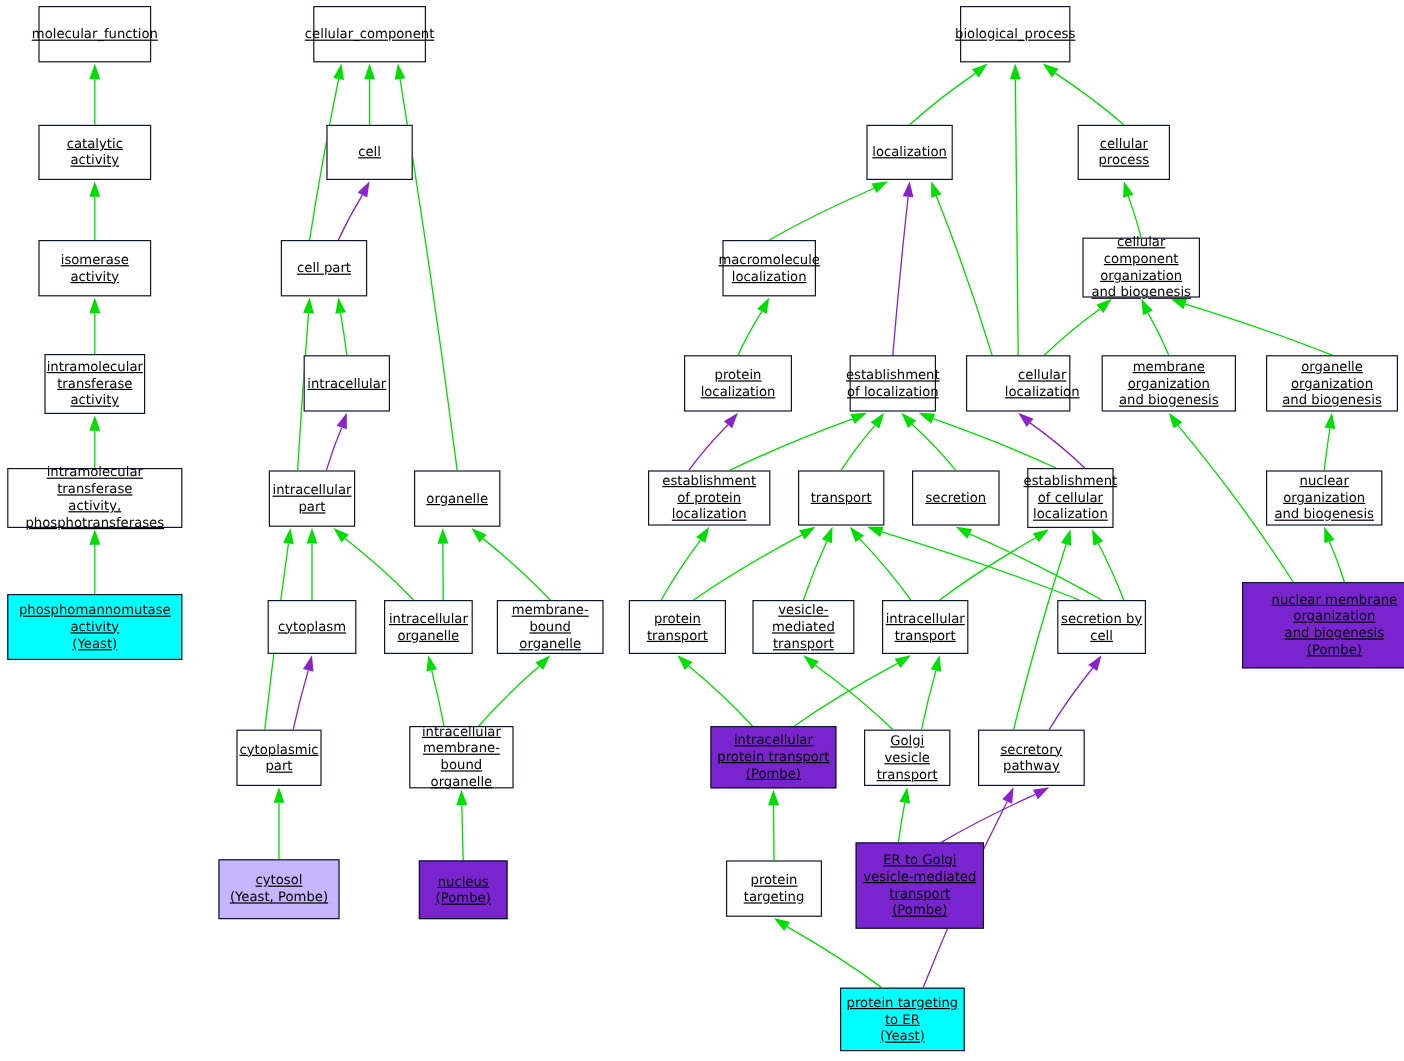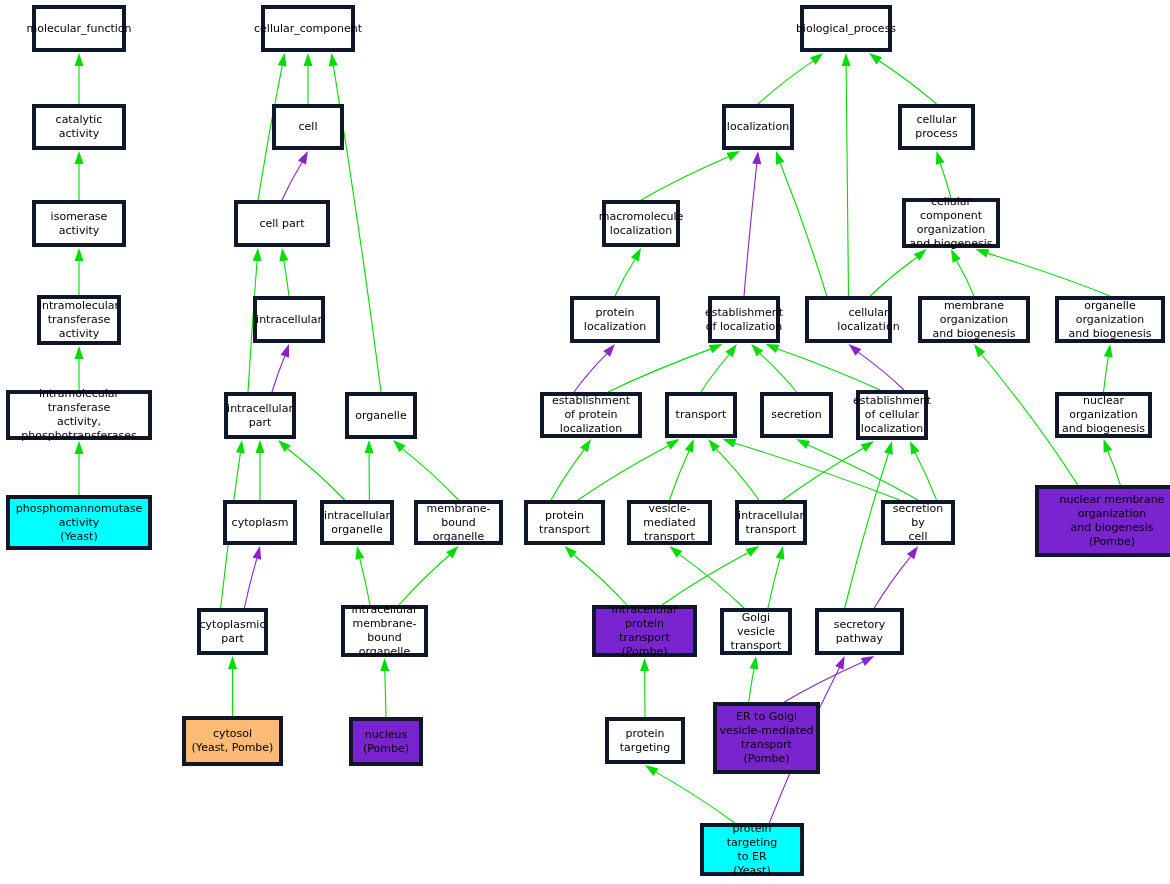--- a/index.html
+++ b/index.html
@@ -1,25 +1,25 @@
 <!DOCTYPE html>
 <html><head>
 <meta charset="utf-8">
 <style>
   html,body{margin:0;padding:0;background:#ffffff;}
   body{font-family:"DejaVu Sans","Liberation Sans",sans-serif;}
   #stage{position:relative;width:1170px;height:884px;background:#fff;overflow:hidden;}
   svg#edges{position:absolute;left:0;top:0;width:1170px;height:884px;}
-  .node{position:absolute;box-sizing:border-box;border:4px solid #0f172a;background:#ffffff;
+  .node{position:absolute;box-sizing:border-box;border:1px solid #0f172a;background:#ffffff;
         display:flex;align-items:center;justify-content:center;text-align:center;
-        font-size:9.5px;line-height:12px;color:#000;letter-spacing:0px;}
+        font-size:9.5px;line-height:12px;color:#000;letter-spacing:0px;text-decoration:underline;}
   .node .lbl{display:block;padding:0 2px;white-space:pre-line;}
   .node.cyan{background:#00ffff;font-size:11px;line-height:14px;}
   .node.purple{background:#7a24d0;color:#000;font-size:11px;line-height:14px;}
-  .node.grey{background:#fdba74;font-size:11px;line-height:14px;}
+  .node.grey{background:#c4b5fd;font-size:11px;line-height:14px;}
   .node.big{font-size:11px;line-height:14px;}
 </style>
 </head>
 <body>
 
 <div id="stage">
   <svg id="edges" viewBox="0 0 1170 884">
       <path d="M 79 104 Q 79 85 79 66" fill="none" stroke="#00dd00" stroke-width="1.1"></path>
       <polygon points="79,53 83.5,66 74.5,66" fill="#00dd00"></polygon>
       <path d="M 79 200 Q 79 182 79 164" fill="none" stroke="#00dd00" stroke-width="1.1"></path>
@@ -167,21 +167,21 @@
         <span class="lbl">phosphomannomutase
 activity
 (Yeast)</span>
       </div>
       <div class="node big" style="left: 261px; top: 5px; width: 94px; height: 47px;">
         <span class="lbl">cellular_component</span>
       </div>
       <div class="node big" style="left: 272px; top: 104px; width: 72px; height: 46px;">
         <span class="lbl">cell</span>
       </div>
-      <div class="node big" style="left: 234px; top: 200px; width: 96px; height: 47px;">
+      <div class="node big" style="left: 234px; top: 200px; width: 72px; height: 47px;">
         <span class="lbl">cell part</span>
       </div>
       <div class="node big" style="left: 253px; top: 296px; width: 72px; height: 47px;">
         <span class="lbl">intracellular</span>
       </div>
       <div class="node big" style="left: 224px; top: 392px; width: 72px; height: 47px;">
         <span class="lbl">intracellular
 part</span>
       </div>
       <div class="node big" style="left: 223px; top: 500px; width: 74px; height: 45px;">

